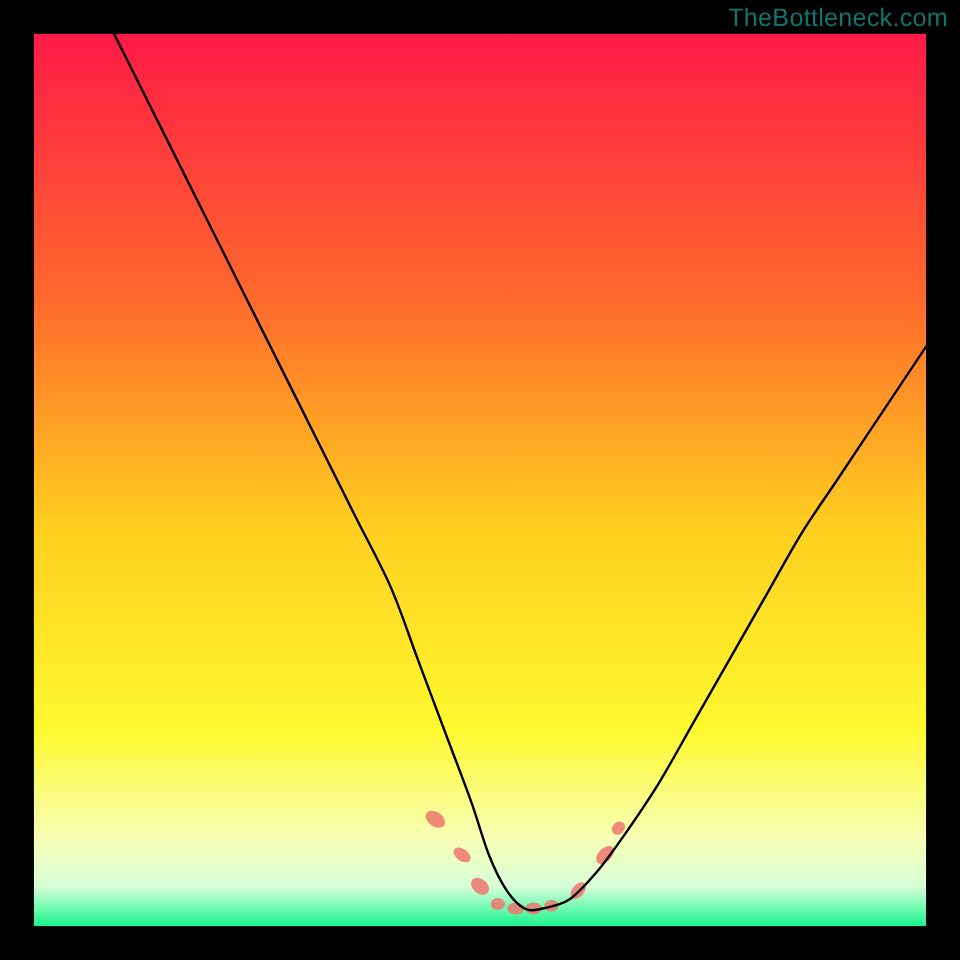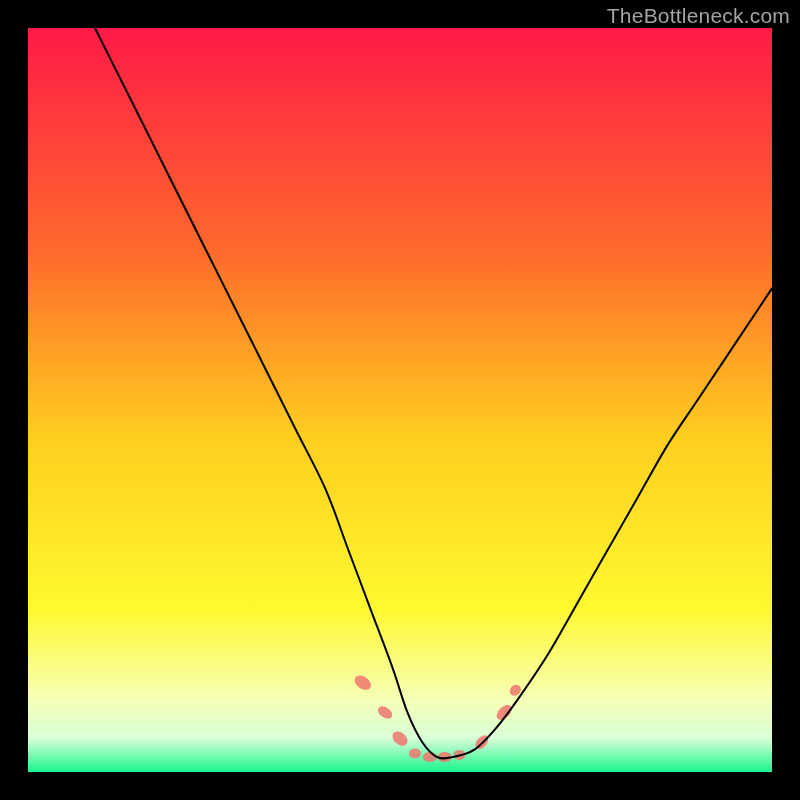--- a/index.html
+++ b/index.html
@@ -23,21 +23,21 @@
     top: 28px;
     left: 28px;
     width: 744px;
     height: 744px;
     overflow: hidden;
   }
   .watermark {
     position: absolute;
     top: 4px;
     right: 10px;
-    color: #a3a3a3;
+    color: #0f766e;
     font-size: 21px;
     font-weight: 500;
     letter-spacing: 0.2px;
   }
 </style>
 </head>
 <body>
 
 <div class="frame">
   <div class="watermark">TheBottleneck.com</div>

